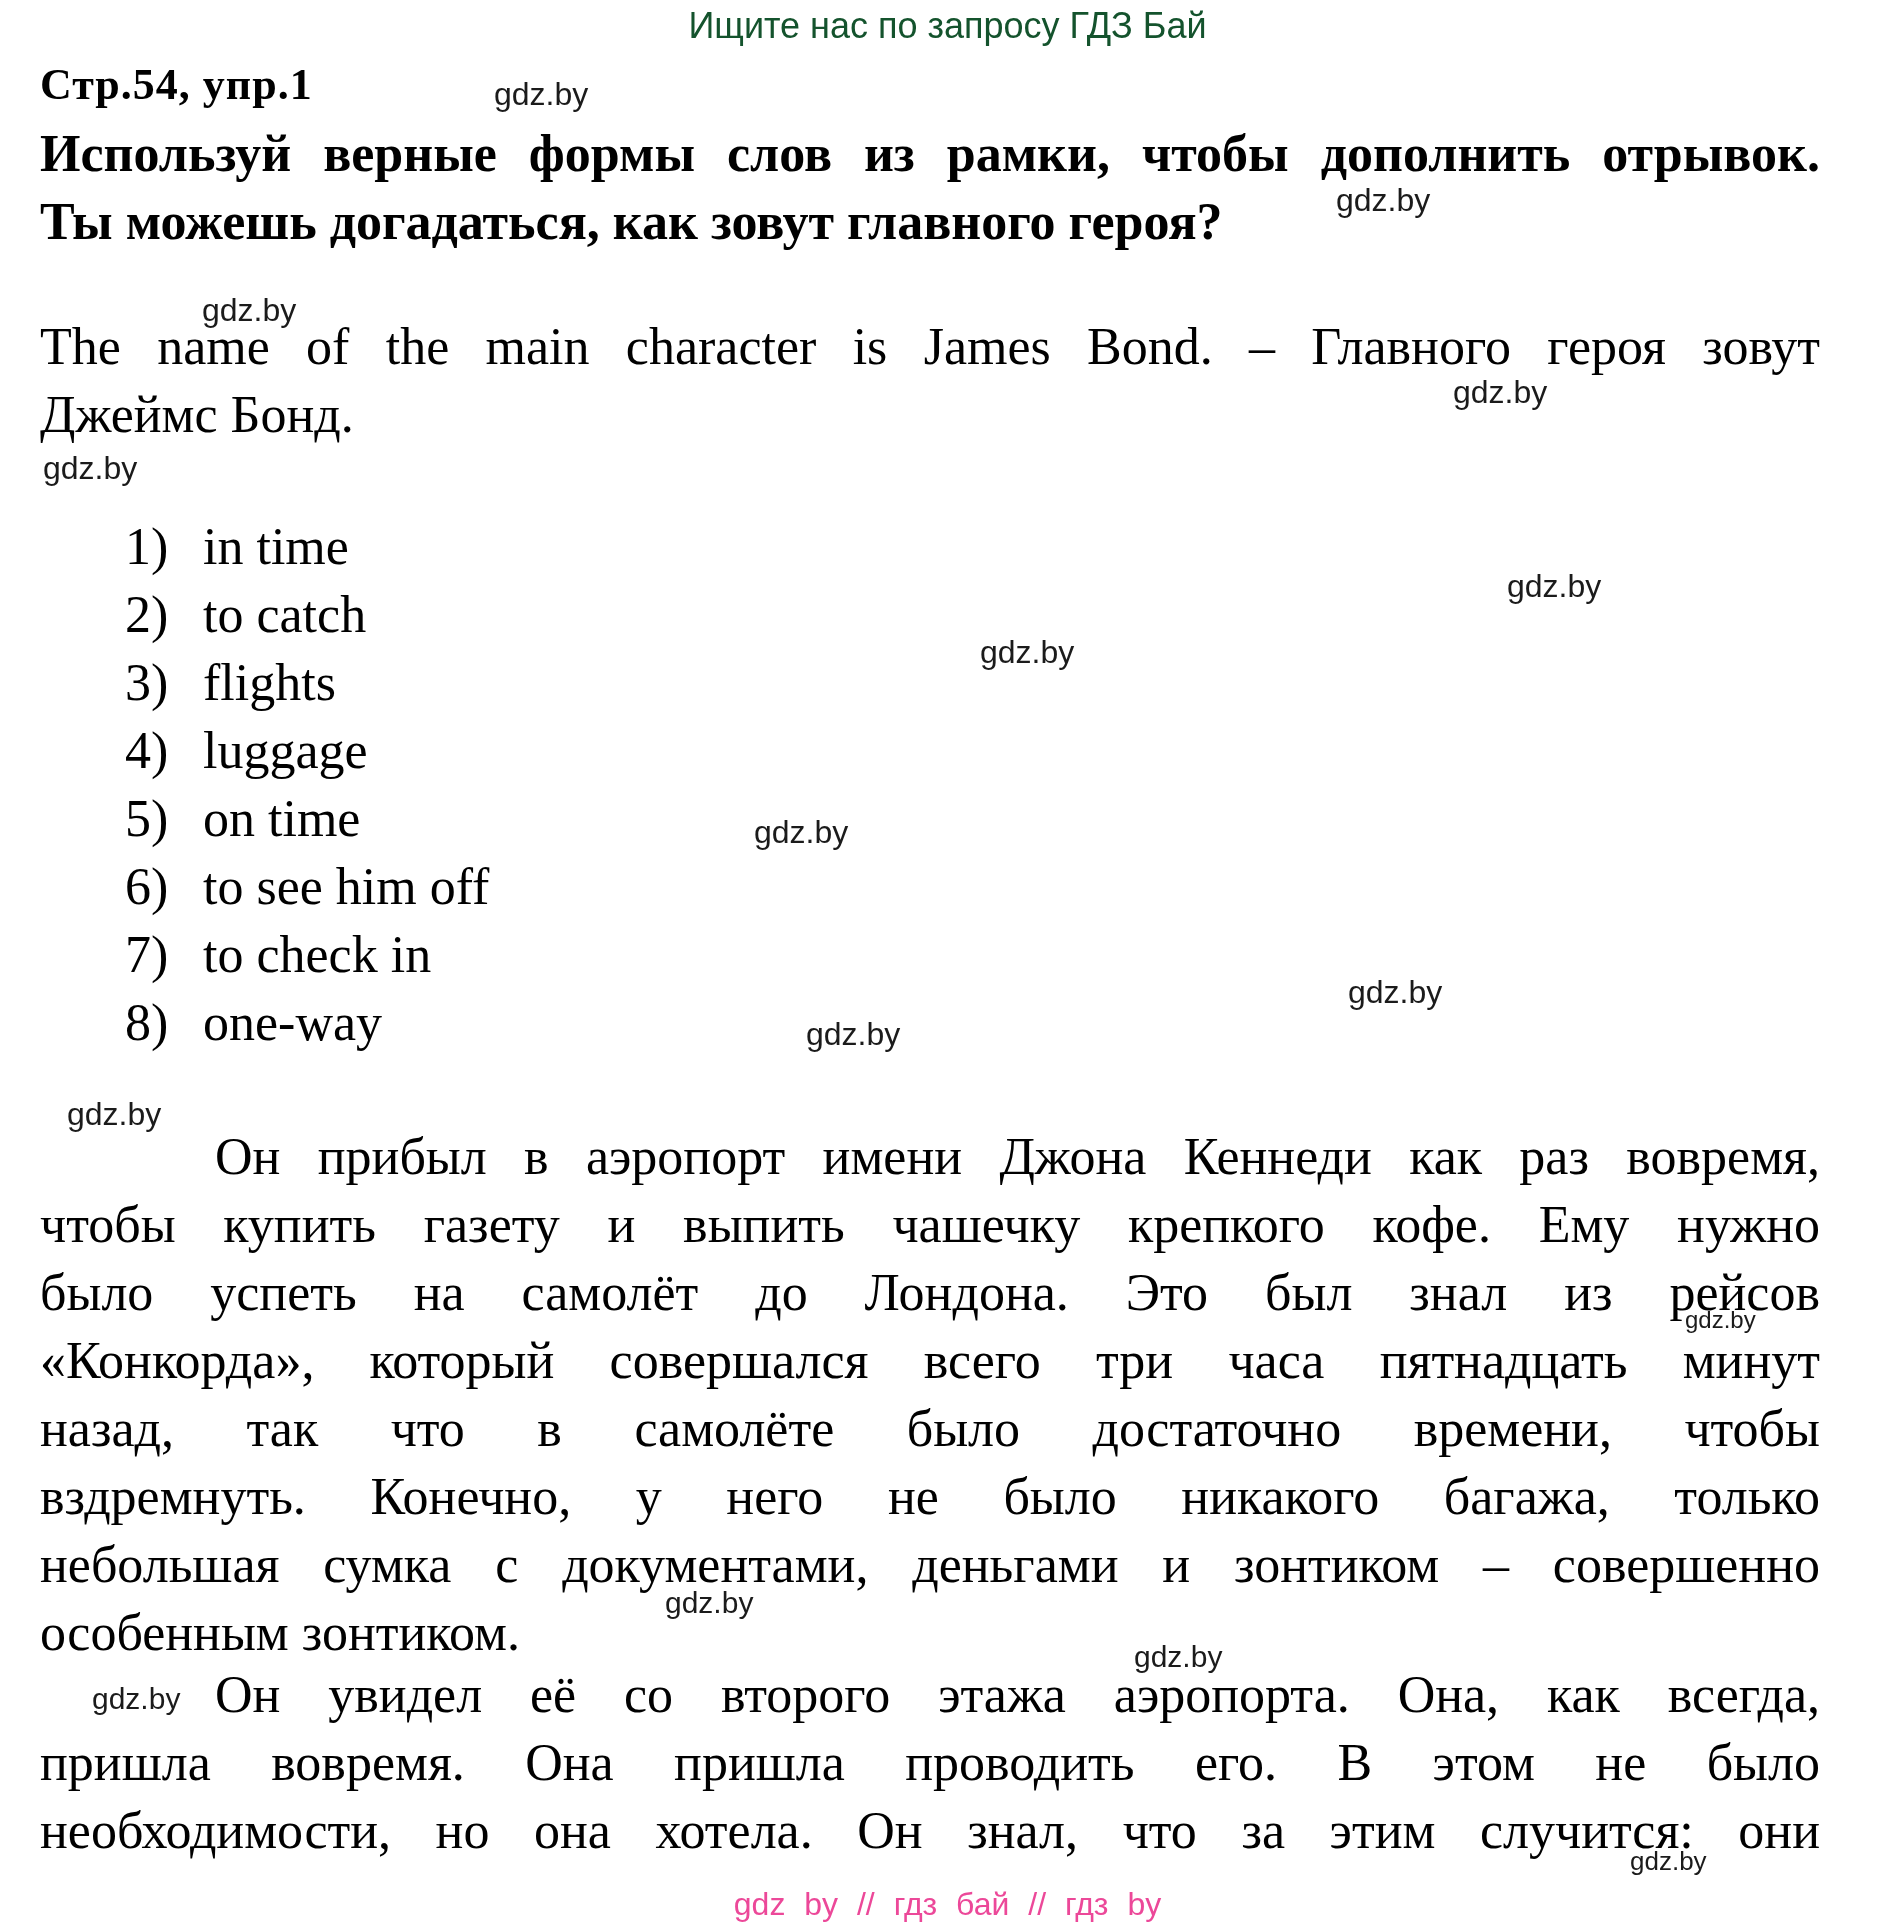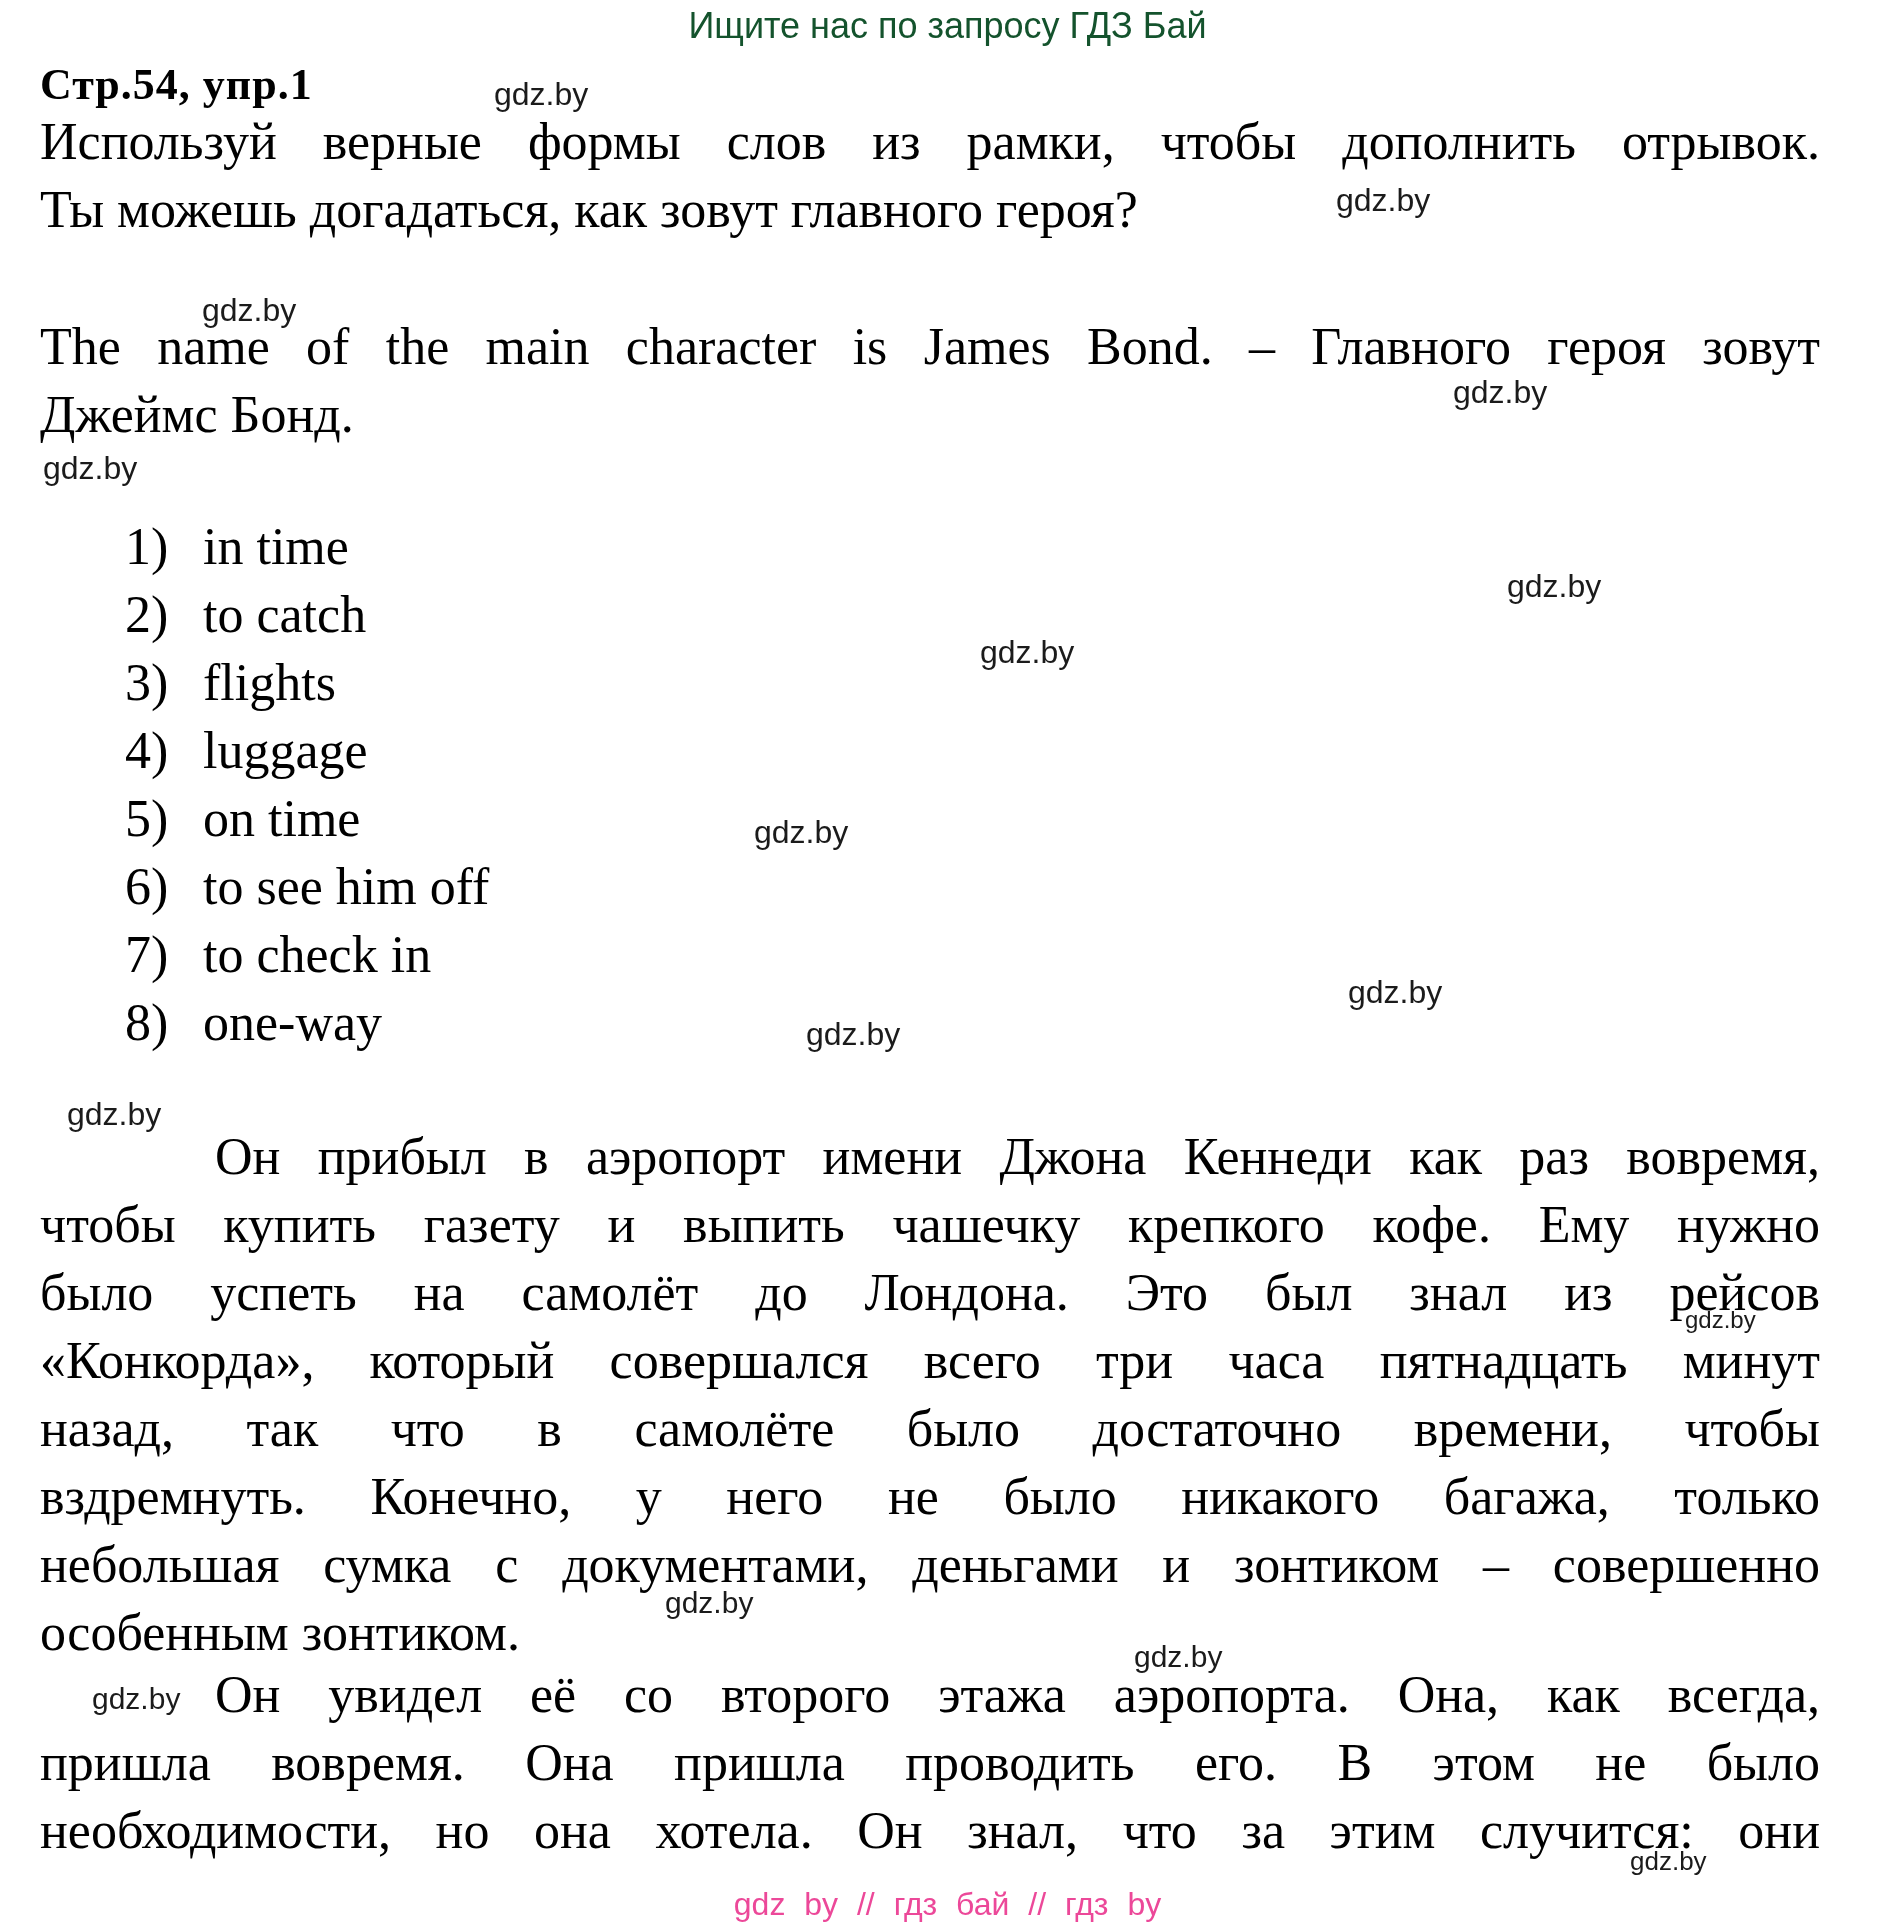--- a/index.html
+++ b/index.html
@@ -11,21 +11,21 @@
   .promo {
     position:absolute; top:4px; left:0; width:100%; text-align:center;
     font-family:"Liberation Sans", sans-serif; font-size:36px; line-height:44px;
     color:#14532d;
   }
   .title {
     position:absolute; left:40px; top:50px;
     font-size:44px; font-weight:bold; line-height:70px; letter-spacing:1px;
   }
   .block { position:absolute; left:40px; width:1780px; }
-  .block-instructions { top:108px; }
+  .block-instructions { top:120px;font-weight:bold; }
   .block-answer { top:313px; }
   .block-para1 { top:1123px; }
   .block-para2 { top:1661px; }
   .line { height:68px; line-height:68px; font-size:52px; }
   .line.j { text-align:justify; text-align-last:justify; }
   .line.l { text-align:left; text-align-last:left; }
   .line.indent { text-indent:175px; }
   .list { position:absolute; left:125px; top:513px; }
   .li { height:68px; line-height:68px; font-size:52px; white-space:nowrap; }
   .num { display:inline-block; width:78px; }

